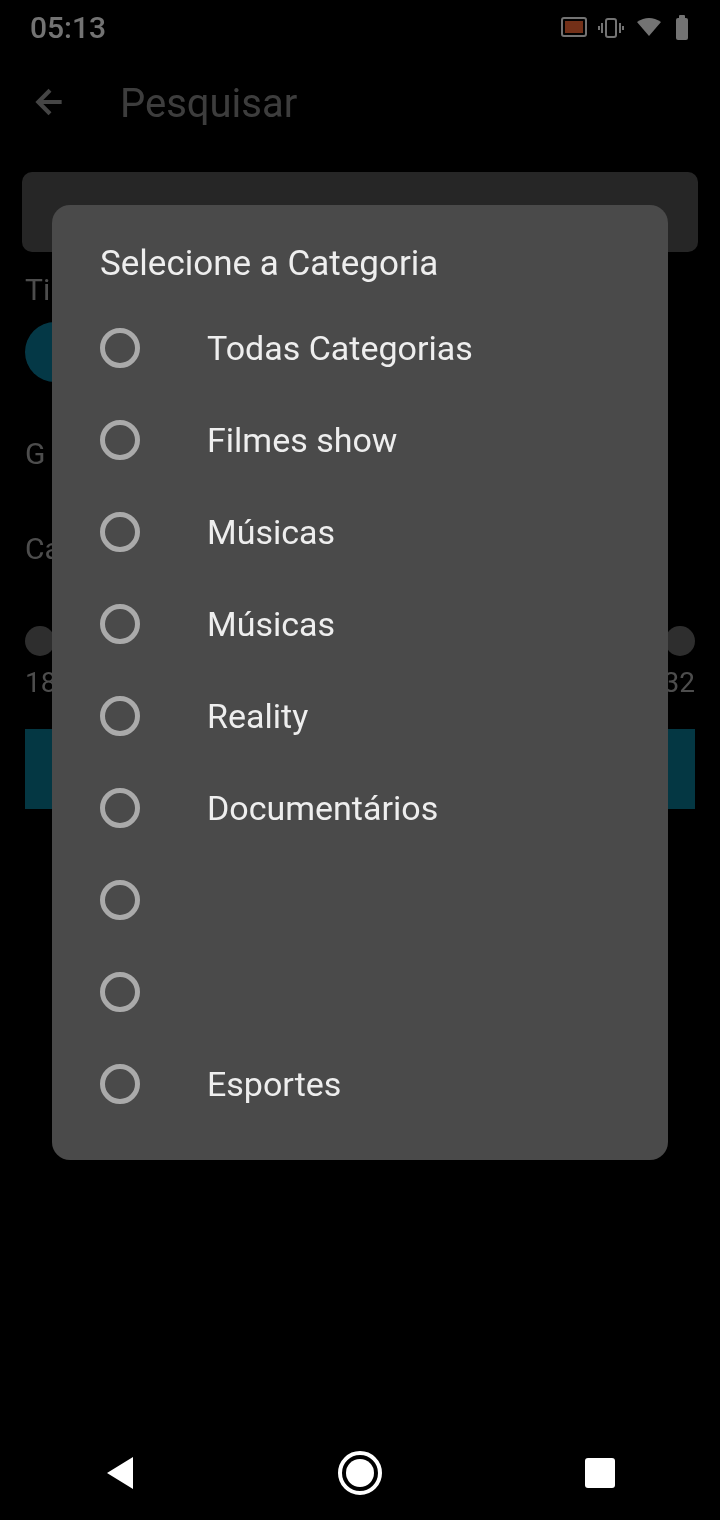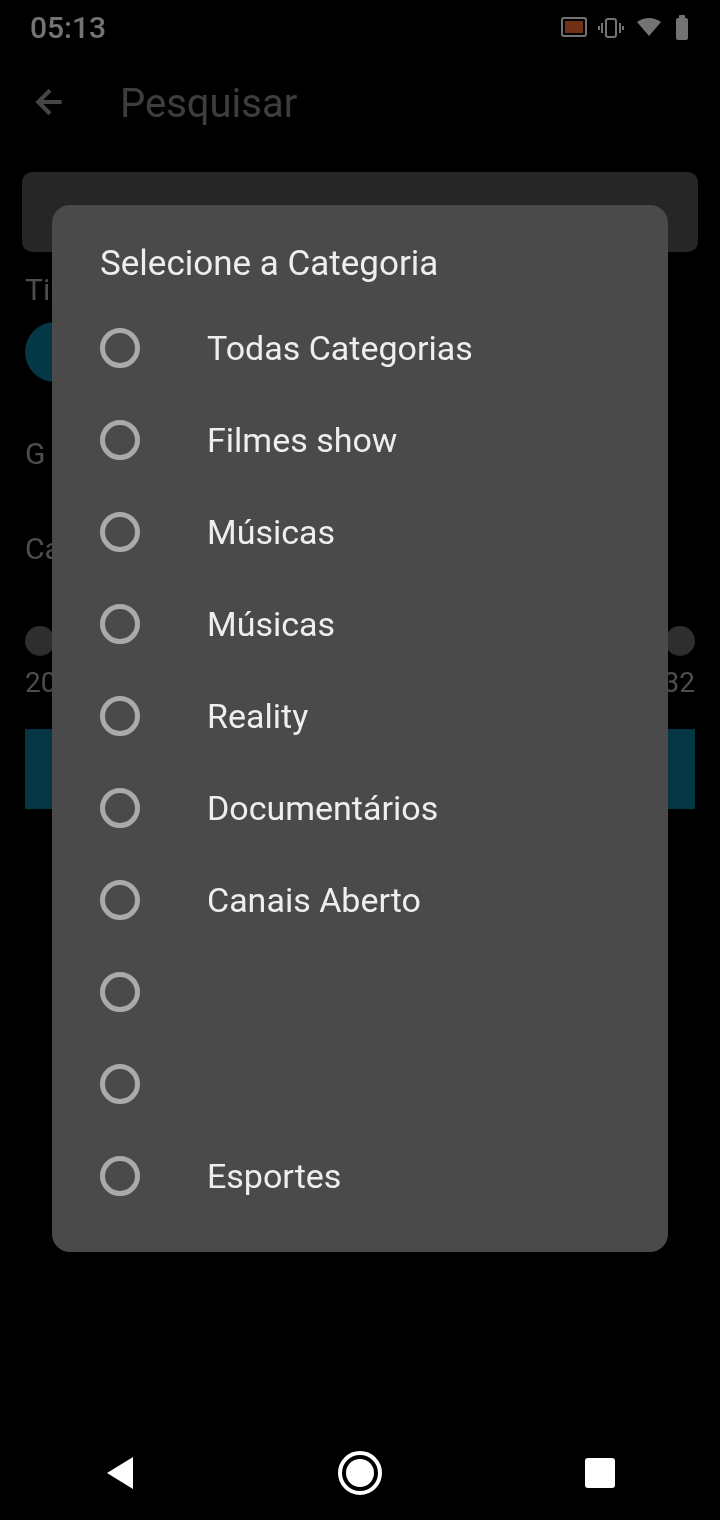--- a/index.html
+++ b/index.html
@@ -251,21 +251,21 @@
   <div class="bg-label">Ti</div>
   <div class="bg-chip"></div>
   <div class="bg-label" style="margin-top:50px">G</div>
   <div class="bg-label" style="margin-top:60px">Ca</div>
   <div class="bg-slider" style="margin-top:60px">
     <div class="bg-slider-dot"></div>
     <div class="bg-slider-track"></div>
     <div class="bg-slider-dot"></div>
   </div>
   <div class="bg-years">
-    <span>20</span>
+    <span>18</span>
     <span>32</span>
   </div>
   <div class="bg-button"></div>
 </div>
 
 <div class="overlay">
   <div class="dialog">
     <div class="dialog-title">Selecione a Categoria</div>
     <div class="option-list">
       <div class="option-item">
@@ -287,24 +287,20 @@
       <div class="option-item">
         <div class="radio"></div>
         <span class="option-label">Reality</span>
       </div>
       <div class="option-item">
         <div class="radio"></div>
         <span class="option-label">Documentários</span>
       </div>
       <div class="option-item">
         <div class="radio"></div>
-        <span class="option-label">Canais Aberto</span>
-      </div>
-      <div class="option-item">
-        <div class="radio"></div>
       </div>
       <div class="option-item">
         <div class="radio"></div>
       </div>
       <div class="option-item">
         <div class="radio"></div>
         <span class="option-label">Esportes</span>
       </div>
     </div>
   </div>

